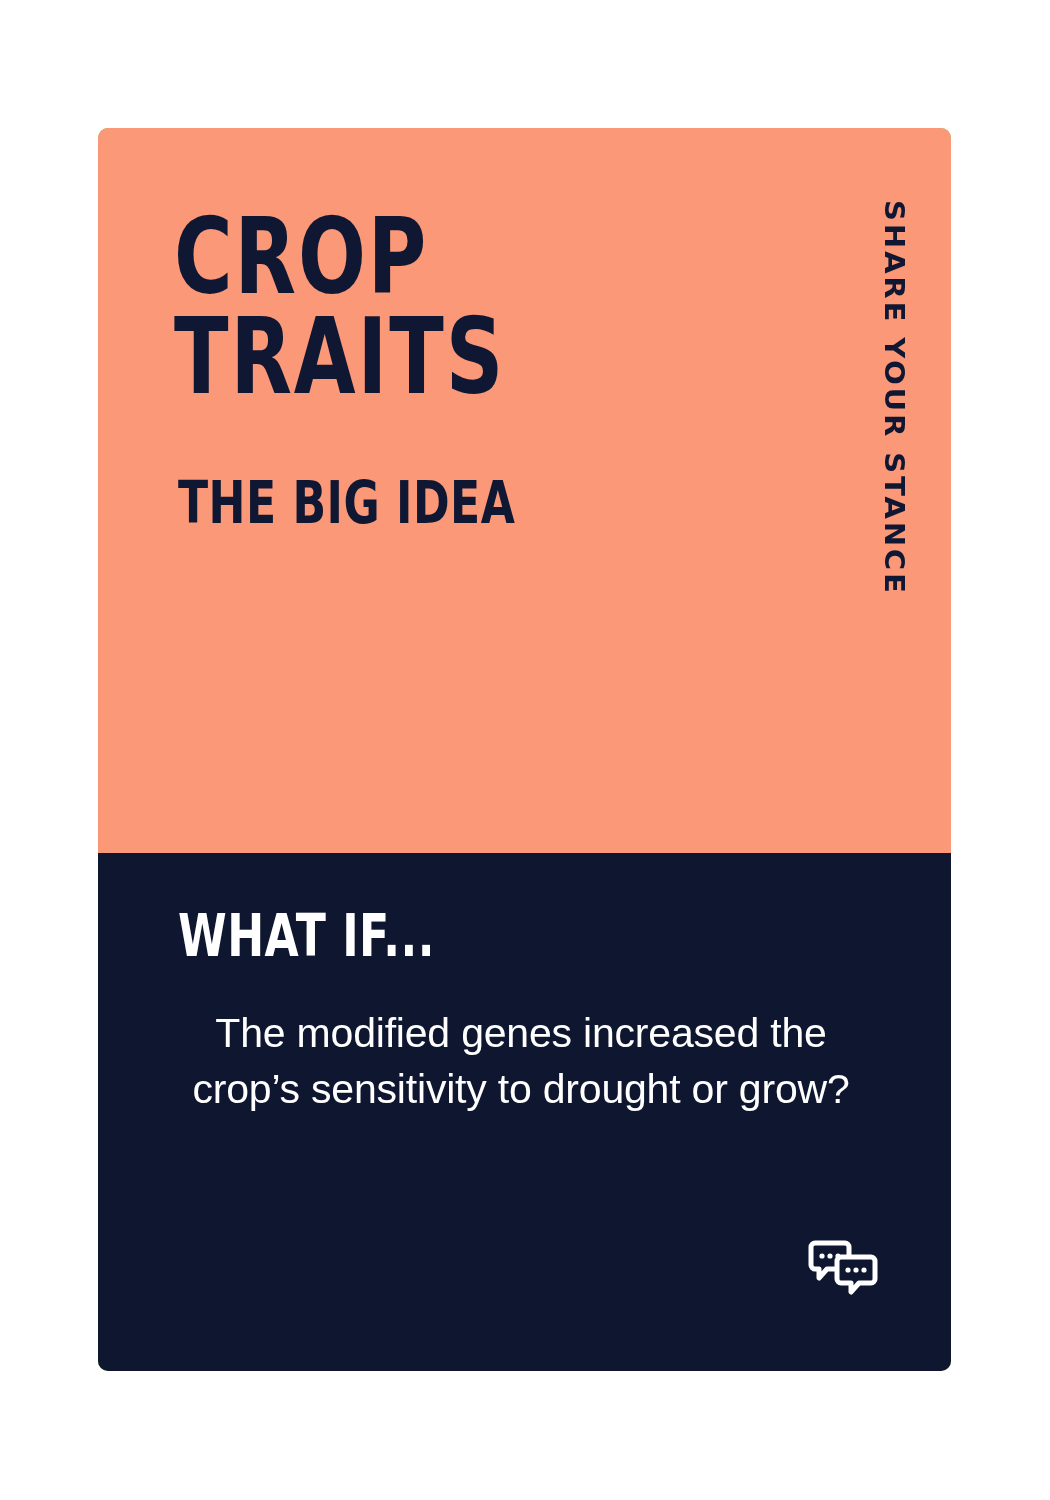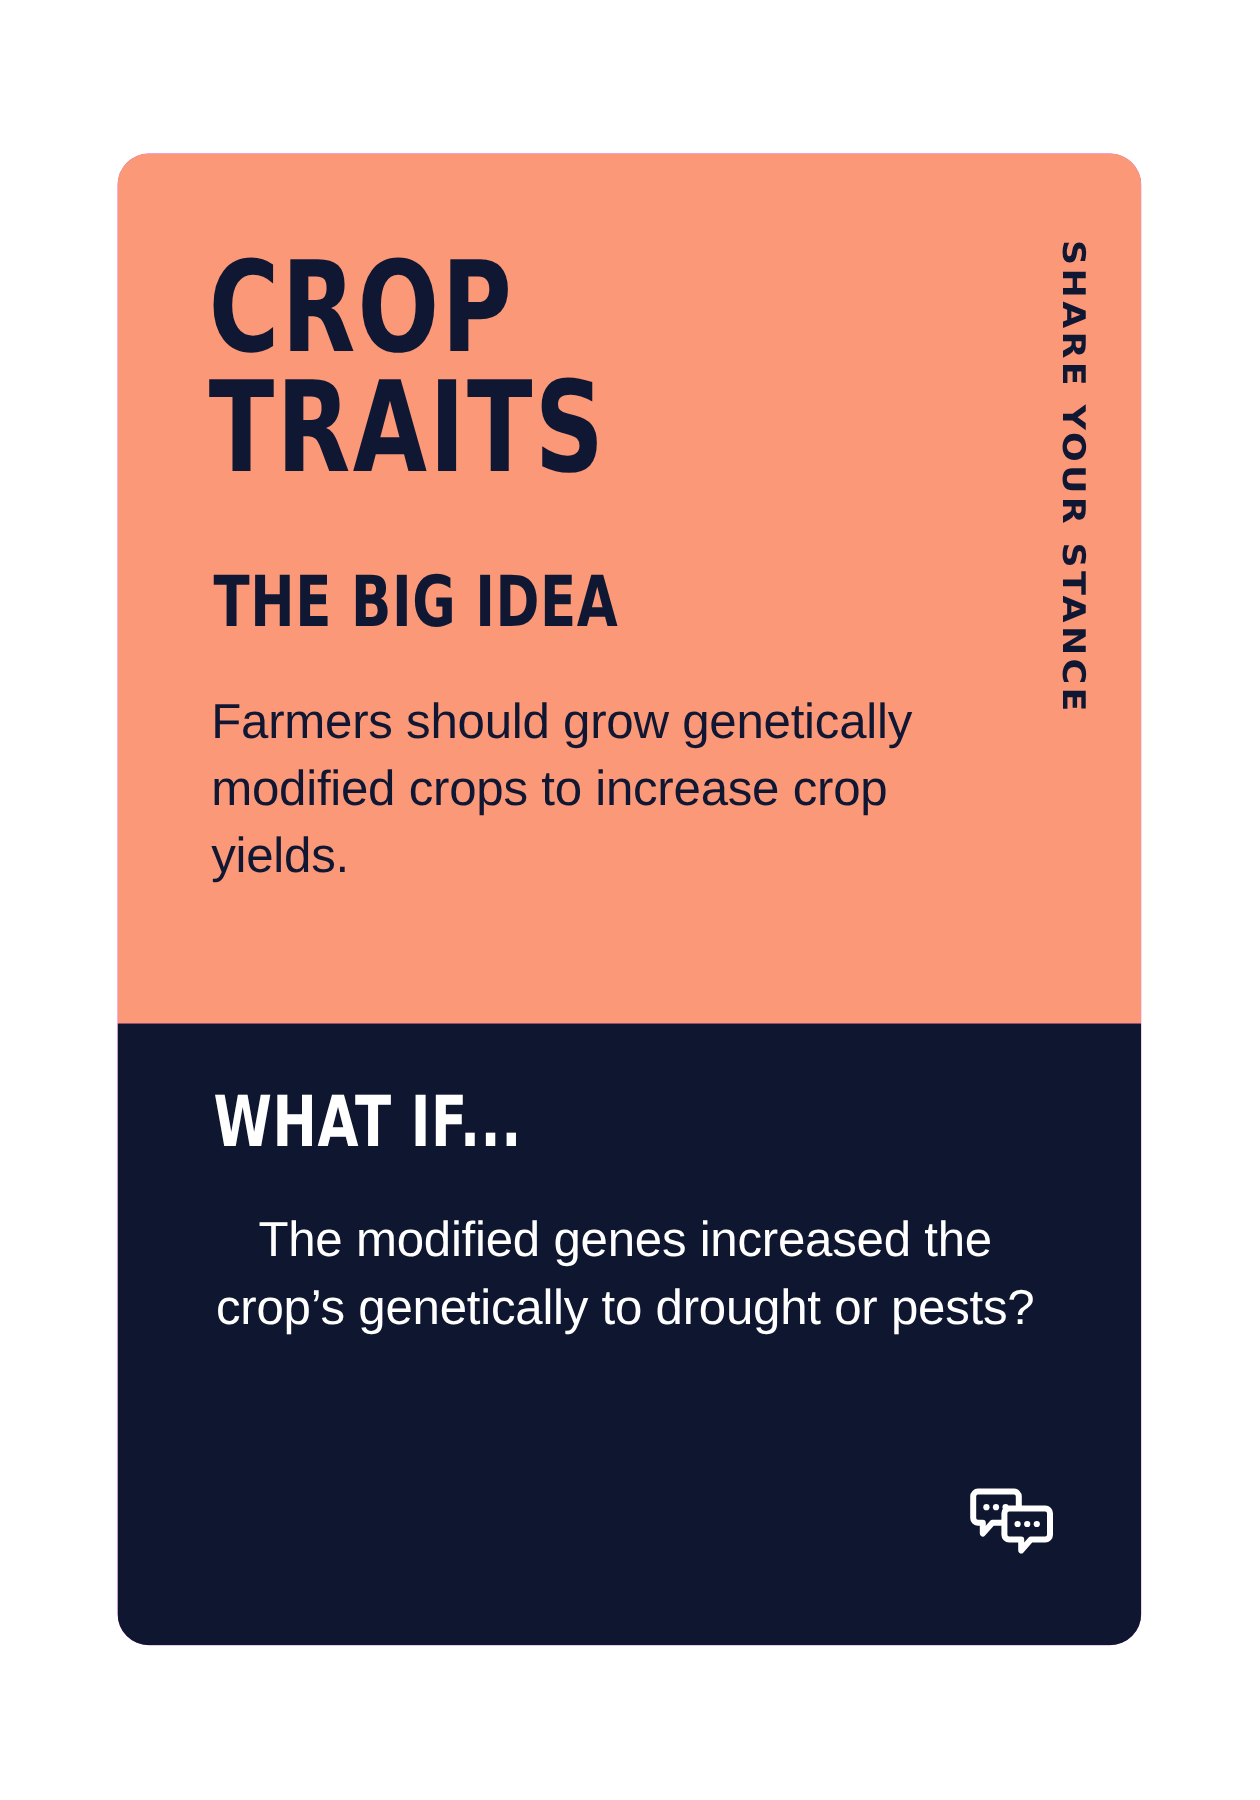--- a/index.html
+++ b/index.html
@@ -19,23 +19,23 @@
     background: #ffffff;
   }
 
   
   .card {
     position: absolute;
     left: 98px;
     top: 128px;
     width: 853px;
     height: 1243px;
-    border-radius: 26px;
+    border-radius: 10px;
     overflow: hidden;
-    background: #d946ef;
+    background: #84cc16;
     display: flex;
     flex-direction: column;
   }
 
   
   .card-top {
     position: relative;
     background: #FA9878;
     height: 725px;
     flex: 0 0 725px;
@@ -166,28 +166,27 @@
           <span class="tl">TRAITS</span>
         </div>
       </div>
 
       <div class="vertical-tag">
         <span>SHARE YOUR STANCE</span>
       </div>
 
       <div class="section-label big-idea-label">THE BIG IDEA</div>
 
-      <div class="body-text big-idea-body">Farmers should grow genetically modified crops to increase crop yields.</div>
     </div>
 
     <div class="card-bottom">
 
       <div class="section-label whatif-label">WHAT IF...</div>
 
-      <div class="body-text whatif-body">The modified genes increased the crop’s genetically to drought or pests?</div>
+      <div class="body-text whatif-body">The modified genes increased the crop’s sensitivity to drought or grow?</div>
 
       <div class="bubble-icon">
         <svg viewBox="0 0 72 60" xmlns="http://www.w3.org/2000/svg">
 
           <g fill="none" stroke="#ffffff" stroke-width="5" stroke-linejoin="round" stroke-linecap="round">
             <path d="M8 4 H38 A4 4 0 0 1 42 8 V26 A4 4 0 0 1 38 30 H20 L12 39 V30 H8 A4 4 0 0 1 4 26 V8 A4 4 0 0 1 8 4 Z"></path>
           </g>
           <g fill="#ffffff">
             <circle cx="15" cy="17" r="2.6"></circle>
             <circle cx="23" cy="17" r="2.6"></circle>

